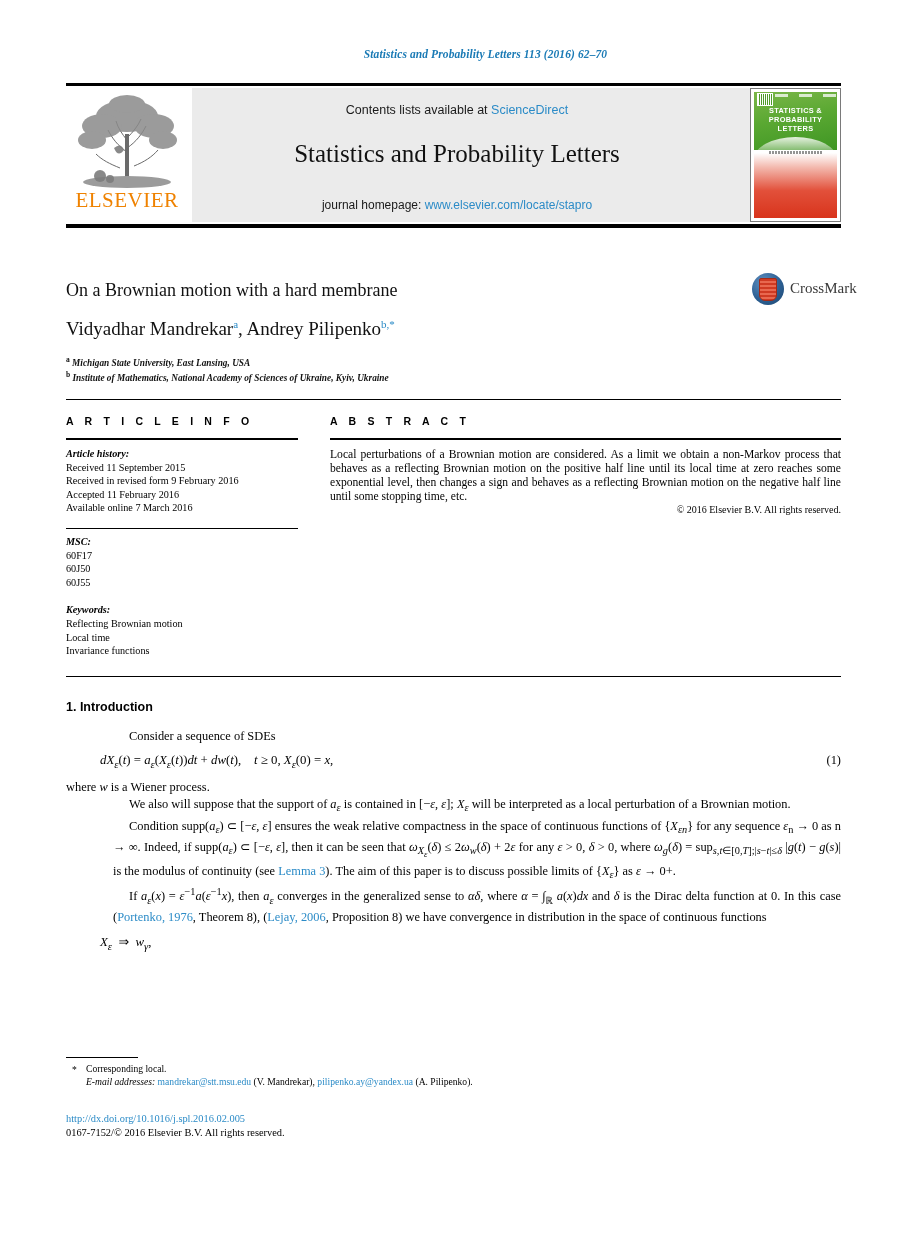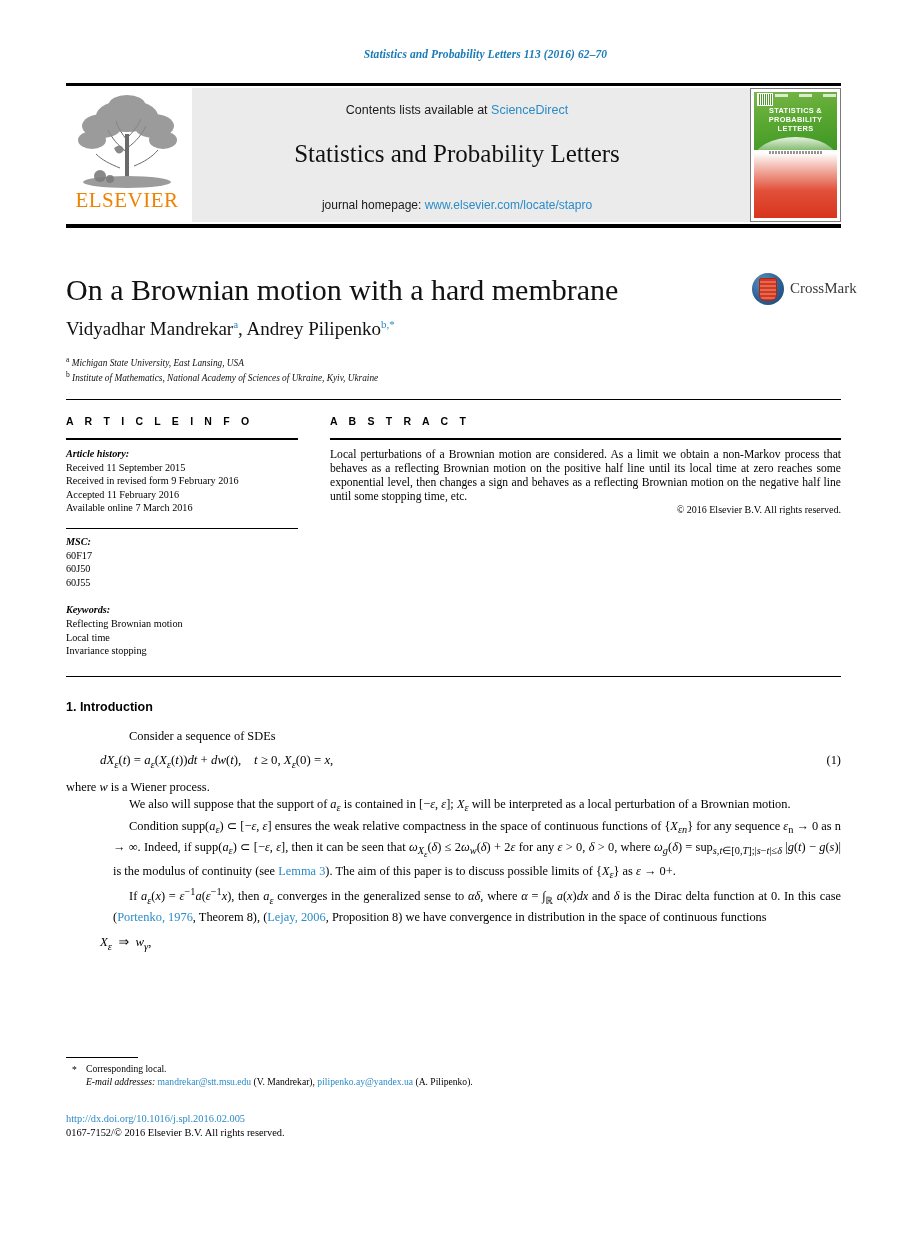--- a/index.html
+++ b/index.html
@@ -109,21 +109,21 @@
   }
   .cover-footline {
     position:absolute; left:18px; top:62px; right:18px; height:3px;
     background:repeating-linear-gradient(90deg,rgba(60,60,60,.55) 0 2px,transparent 2px 3px);
   }
 
   
   .title {
     position:absolute; left:66px; top:274px; width:640px;
     font-family:"Liberation Serif", serif;
-    font-size:30px; color:#111; line-height:32px;
+    font-size:18px; color:#111; line-height:32px;
   }
   .crossmark {
     position:absolute; left:752px; top:272px; width:100px; height:34px;
   }
   .cm-circle {
     position:absolute; left:0; top:1px; width:32px; height:32px; border-radius:50%;
     background:radial-gradient(circle at 35% 30%, #5f8fc0 0%, #2c5f93 55%, #1d466e 100%);
   }
   .cm-inner {
     position:absolute; left:7px; top:5px; width:18px; height:23px;
@@ -140,21 +140,21 @@
 
   .authors {
     position:absolute; left:66px; top:318px; width:640px;
     font-family:"Liberation Serif", serif;
     font-size:19px; color:#111;
   }
   .authors sup { font-size:11px; color:#2b8bc7; vertical-align:super; }
   .affil {
     position:absolute; left:66px; width:700px;
     font-family:"Liberation Serif", serif;
-    font-style:italic; font-weight:normal; font-size:9.3px; color:#111;
+    font-style:italic; font-weight:bold; font-size:9.3px; color:#111;
   }
   .affil sup { font-style:normal; font-size:7.5px; vertical-align:super; }
   #affil-a { top:355px; }
   #affil-b { top:370px; }
 
   
   .band-rule-top   { position:absolute; left:66px; top:399px; width:775px; height:1px; background:#000; }
   .band-rule-bot   { position:absolute; left:66px; top:676px; width:775px; height:1px; background:#000; }
 
   .col-info { position:absolute; left:66px; top:415px; width:232px; }
@@ -324,21 +324,21 @@
     <div class="info-body" style="margin-top:0;">
       <div class="lbl">MSC:</div>
       <div>60F17</div>
       <div>60J50</div>
       <div>60J55</div>
     </div>
     <div class="info-body" style="margin-top:14px;">
       <div class="lbl">Keywords:</div>
       <div>Reflecting Brownian motion</div>
       <div>Local time</div>
-      <div>Invariance stopping</div>
+      <div>Invariance functions</div>
     </div>
   </div>
 
   <div class="col-abs">
     <div class="sec-head">A B S T R A C T</div>
     <div class="sec-rule"></div>
     <div class="abs-body">Local perturbations of a Brownian motion are considered. As a limit we obtain a non-Markov process that behaves as a reflecting Brownian motion on the positive half line until its local time at zero reaches some exponential level, then changes a sign and behaves as a reflecting Brownian motion on the negative half line until some stopping time, etc.</div>
     <div class="abs-copy">© 2016 Elsevier B.V. All rights reserved.</div>
   </div>
 

